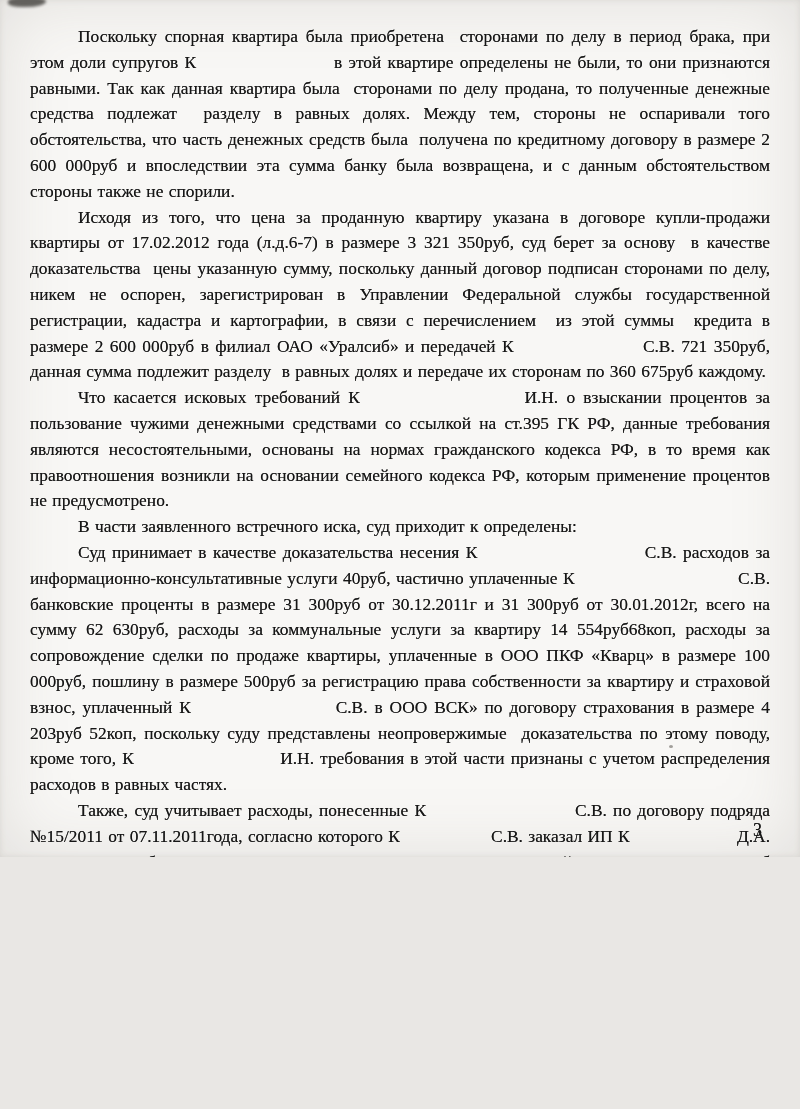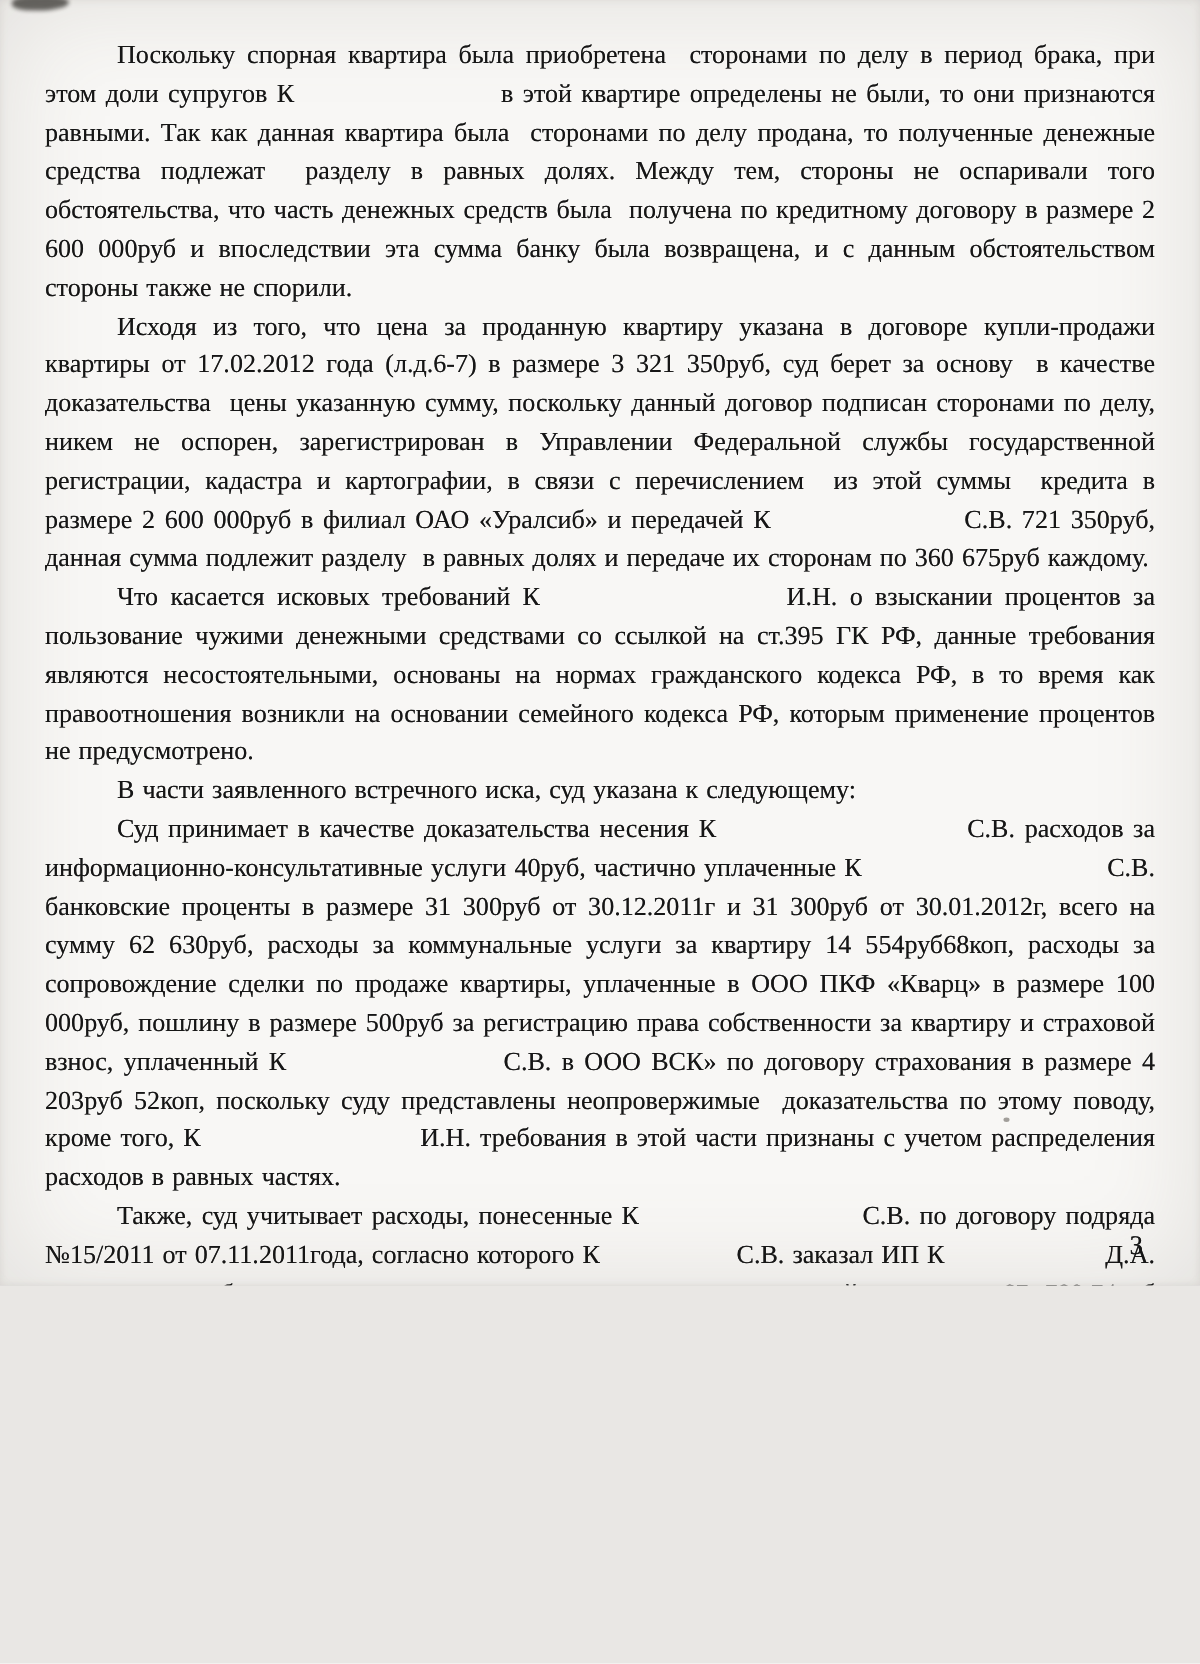--- a/index.html
+++ b/index.html
@@ -125,21 +125,21 @@
 <body>
 
 <div class="page">
 
   <div class="scan-smudge"></div>
 
   <div class="text-block">
     <p class="para">Поскольку спорная квартира была приобретена  сторонами по делу в период брака, при этом доли супругов К                      в этой квартире определены не были, то они признаются равными. Так как данная квартира была  сторонами по делу продана, то полученные денежные средства подлежат  разделу в равных долях. Между тем, стороны не оспаривали того обстоятельства, что часть денежных средств была  получена по кредитному договору в размере 2 600 000руб и впоследствии эта сумма банку была возвращена, и с данным обстоятельством стороны также не спорили.</p>
     <p class="para">Исходя из того, что цена за проданную квартиру указана в договоре купли-продажи квартиры от 17.02.2012 года (л.д.6-7) в размере 3 321 350руб, суд берет за основу  в качестве доказательства  цены указанную сумму, поскольку данный договор подписан сторонами по делу, никем не оспорен, зарегистрирован в Управлении Федеральной службы государственной регистрации, кадастра и картографии, в связи с перечислением  из этой суммы  кредита в размере 2 600 000руб в филиал ОАО «Уралсиб» и передачей К                    С.В. 721 350руб, данная сумма подлежит разделу  в равных долях и передаче их сторонам по 360 675руб каждому.</p>
     <p class="para">Что касается исковых требований К                    И.Н. о взыскании процентов за пользование чужими денежными средствами со ссылкой на ст.395 ГК РФ, данные требования являются несостоятельными, основаны на нормах гражданского кодекса РФ, в то время как правоотношения возникли на основании семейного кодекса РФ, которым применение процентов не предусмотрено.</p>
-    <p class="para">В части заявленного встречного иска, суд указана к следующему:</p>
+    <p class="para">В части заявленного встречного иска, суд приходит к определены:</p>
     <p class="para">Суд принимает в качестве доказательства несения К                          С.В. расходов за информационно-консультативные услуги 40руб, частично уплаченные К                              С.В. банковские проценты в размере 31 300руб от 30.12.2011г и 31 300руб от 30.01.2012г, всего на сумму 62 630руб, расходы за коммунальные услуги за квартиру 14 554руб68коп, расходы за сопровождение сделки по продаже квартиры, уплаченные в ООО ПКФ «Кварц» в размере 100 000руб, пошлину в размере 500руб за регистрацию права собственности за квартиру и страховой взнос, уплаченный К                     С.В. в ООО ВСК» по договору страхования в размере 4 203руб 52коп, поскольку суду представлены неопровержимые  доказательства по этому поводу, кроме того, К                        И.Н. требования в этой части признаны с учетом распределения расходов в равных частях.</p>
     <p class="para">Также, суд учитывает расходы, понесенные К                        С.В. по договору подряда №15/2011 от 07.11.2011года, согласно которого К                 С.В. заказал ИП К                    Д.А. выполнение работ по изготовлению, монтажу пластиковых изделий на сумму 67 789,74руб                                   уплата которых подтверждена квитанцией к приходно-кассовому ордеру №    от 20.02.2012года на эту суммы</p>
     <p class="para">Обстоятельства установки пластиковых окон подтверждены свидетелем К.                            Д.А, данных им в судебном заседании, который сообщил об установке стеклопакетов на 9-хлоджиях в квартире на новостройке, заказчиком которого был К                        (протокол л.д.85)</p>
     <p class="para">Что касается исковых требований К                        С.В. о взыскании процентов по банковскому кредиту в размере 70 000руб, уплаченные 28.11.2011года, суд отклоняет данные требования, поскольку  данная сумма была уплачена в период совместного проживания К                              т.к. стороны по делу не оспаривали того обстоятельства, что их семья распалась 19.12.2011года, т.е. после  уплаты этой суммы.</p>
 
   </div>
 
   <div class="watermark">
     <div class="wm-border-outer"></div>
     <div class="wm-border-inner"></div>

